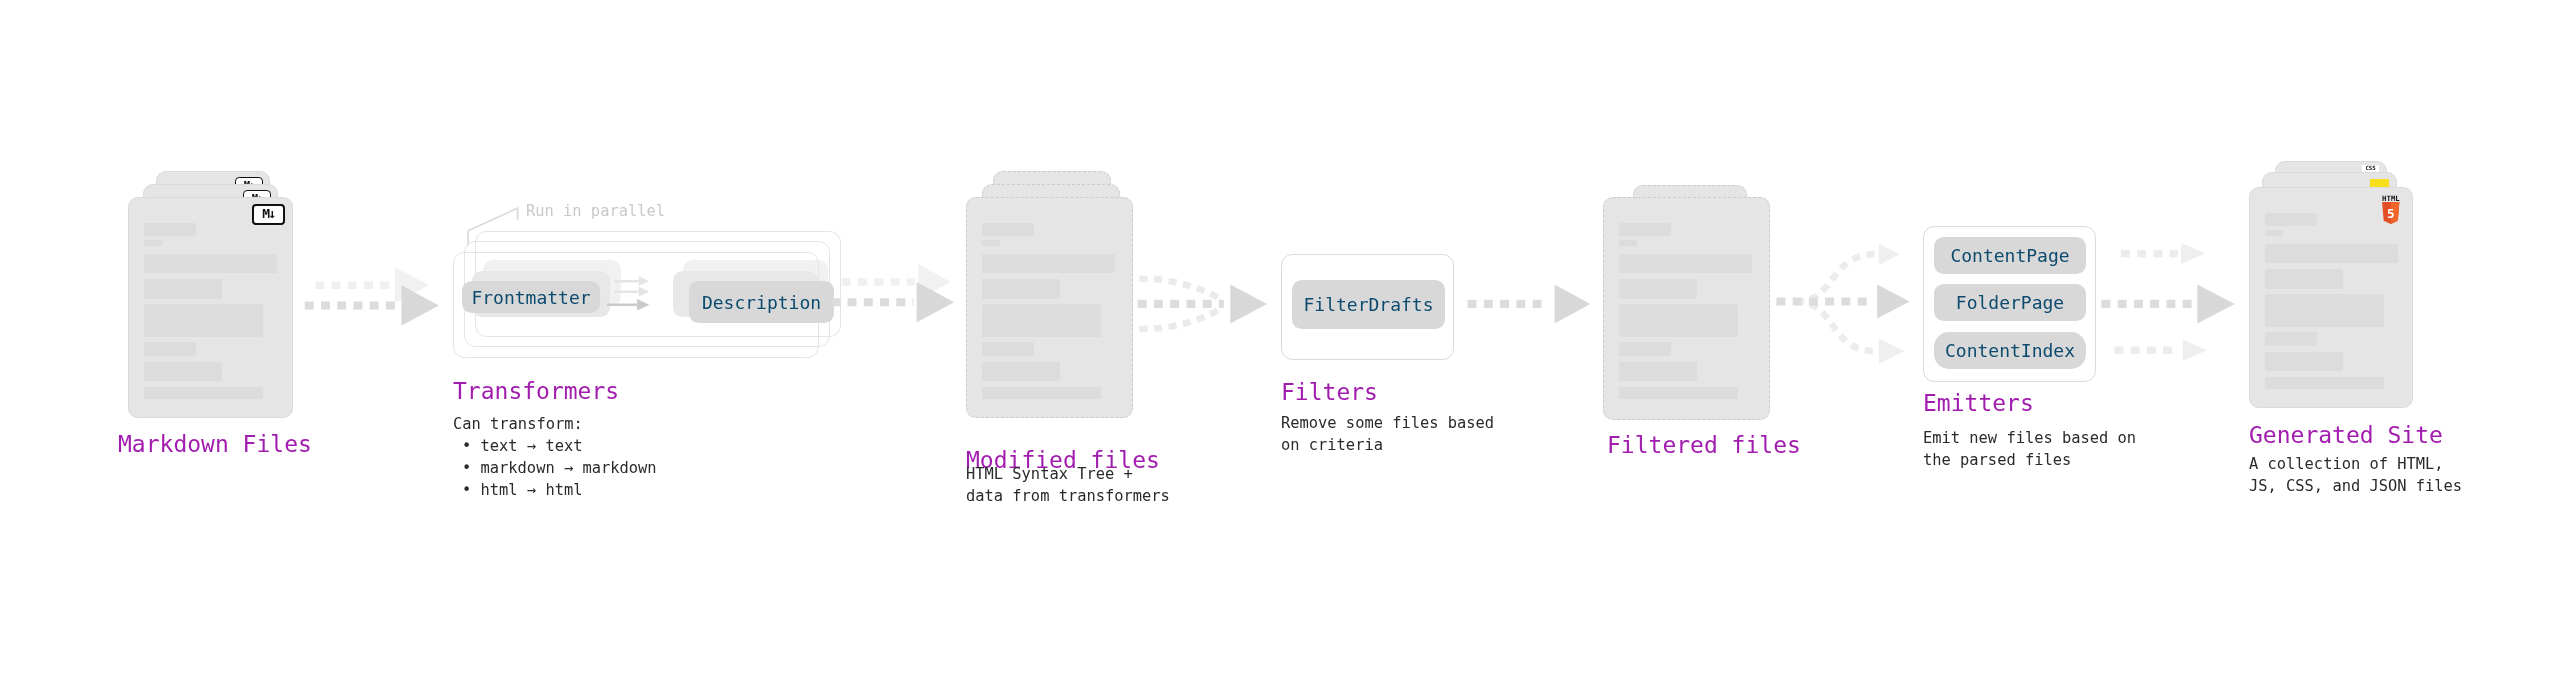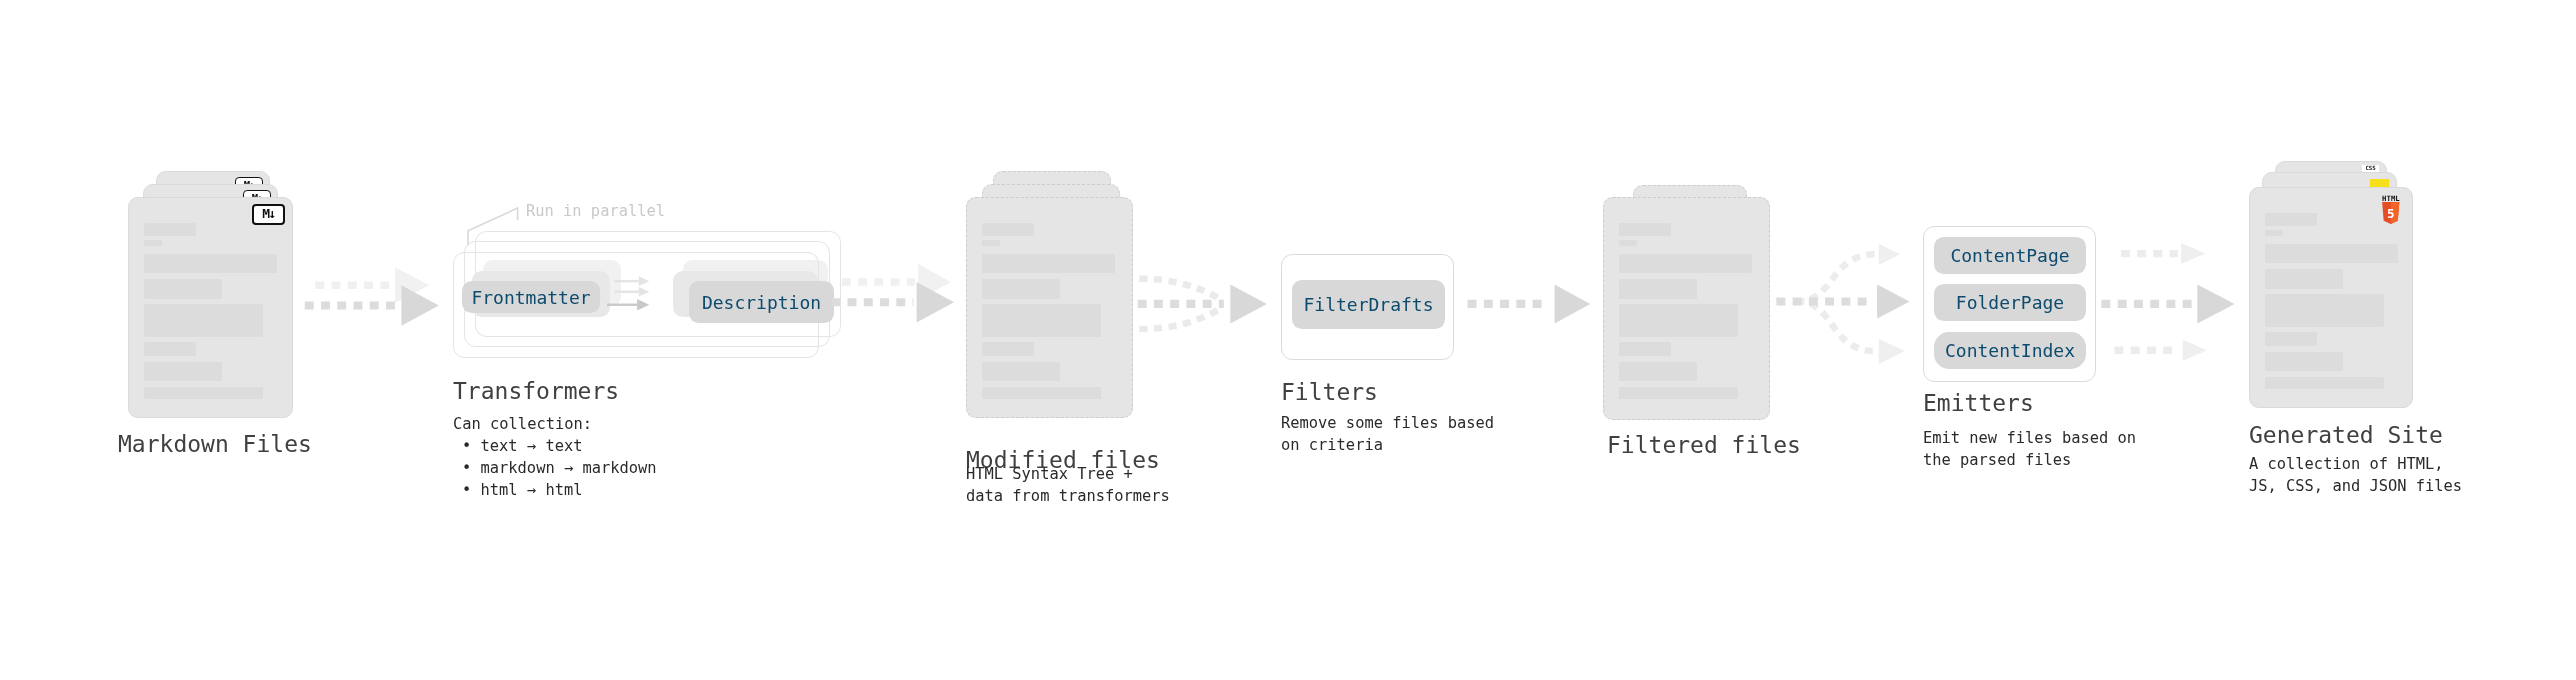--- a/index.html
+++ b/index.html
@@ -41,21 +41,21 @@
     position:absolute; top:3.3px; right:7.3px; width:16.3px; height:9.8px;
     font-size:5.7px; font-weight:bold; color:#111; text-align:center; line-height:6.5px;
     background:#fff;
   }
   .css-badge .underline { display:block; height:2.4px; margin-top:0.8px; }
   .js-badge { position:absolute; top:5.7px; right:7.3px; width:18.7px; height:9.8px; }
   .html5-logo { position:absolute; top:6.5px; right:10.6px; width:21px; text-align:center; }
   .html5-logo .word { font-size:7.3px; font-weight:bold; color:#111; letter-spacing:0; line-height:7.3px; }
 
   
-  .label { position:absolute; font-size:23px; line-height:26px; color:#404040; white-space:nowrap; }
+  .label { position:absolute; font-size:23px; line-height:26px; color:#a21caf; white-space:nowrap; }
   .desc  { position:absolute; font-size:15.4px; line-height:22px; color:#2a2a2a; white-space:pre-line; }
   .annotation { position:absolute; font-size:15.4px; line-height:18px; color:#c9c9c9; white-space:nowrap; }
 
   
   .outline-box { position:absolute; border:1.6px solid #e4e4e4; border-radius:11.4px; background:transparent; }
   .solid-box   { position:absolute; border:1.6px solid #dadada; border-radius:11.4px; background:#ffffff; }
   .chip {
     position:absolute; background:#d8d8d8; border-radius:9.8px;
     display:flex; align-items:center; justify-content:center;
     font-size:18px; color:#0c4a6e; white-space:nowrap;
@@ -102,21 +102,21 @@
 
     <div class="outline-box" style="left:464px; top:241px; width:366px; height:106px;"></div>
     <div class="chip ghost2" style="left:472px; top:271px; width:138px; height:46px;"></div>
     <div class="chip ghost2" style="left:673px; top:271px; width:145px; height:46px;"></div>
 
     <div class="outline-box" style="left:453px; top:252px; width:366px; height:106px;"></div>
     <div class="chip" style="left:462px; top:281px; width:138px; height:32px;">Frontmatter</div>
     <div class="chip" style="left:662px; top:281px; width:145px; height:42px;margin-left:27px;">Description</div>
 
     <div class="label" style="left:453px; top:378px;">Transformers</div>
-    <div class="desc" style="left:453px; top:413px;">Can collection:</div>
+    <div class="desc" style="left:453px; top:413px;">Can transform:</div>
     <div class="desc" style="left:462px; top:435px;">• text → text</div>
     <div class="desc" style="left:462px; top:457px;text-align:right;">• markdown → markdown</div>
     <div class="desc" style="left:462px; top:479px;">• html → html</div>
   </div>
 
   <div>
     <div class="doc-card dashed" style="left:993px; top:171px; width:118px; height:89px;"></div>
     <div class="doc-card dashed" style="left:982px; top:184px; width:138px; height:89px;"></div>
     <div class="doc-card dashed" style="left:966px; top:197px; width:167px; height:221px;">
       <div class="doc-bars">

